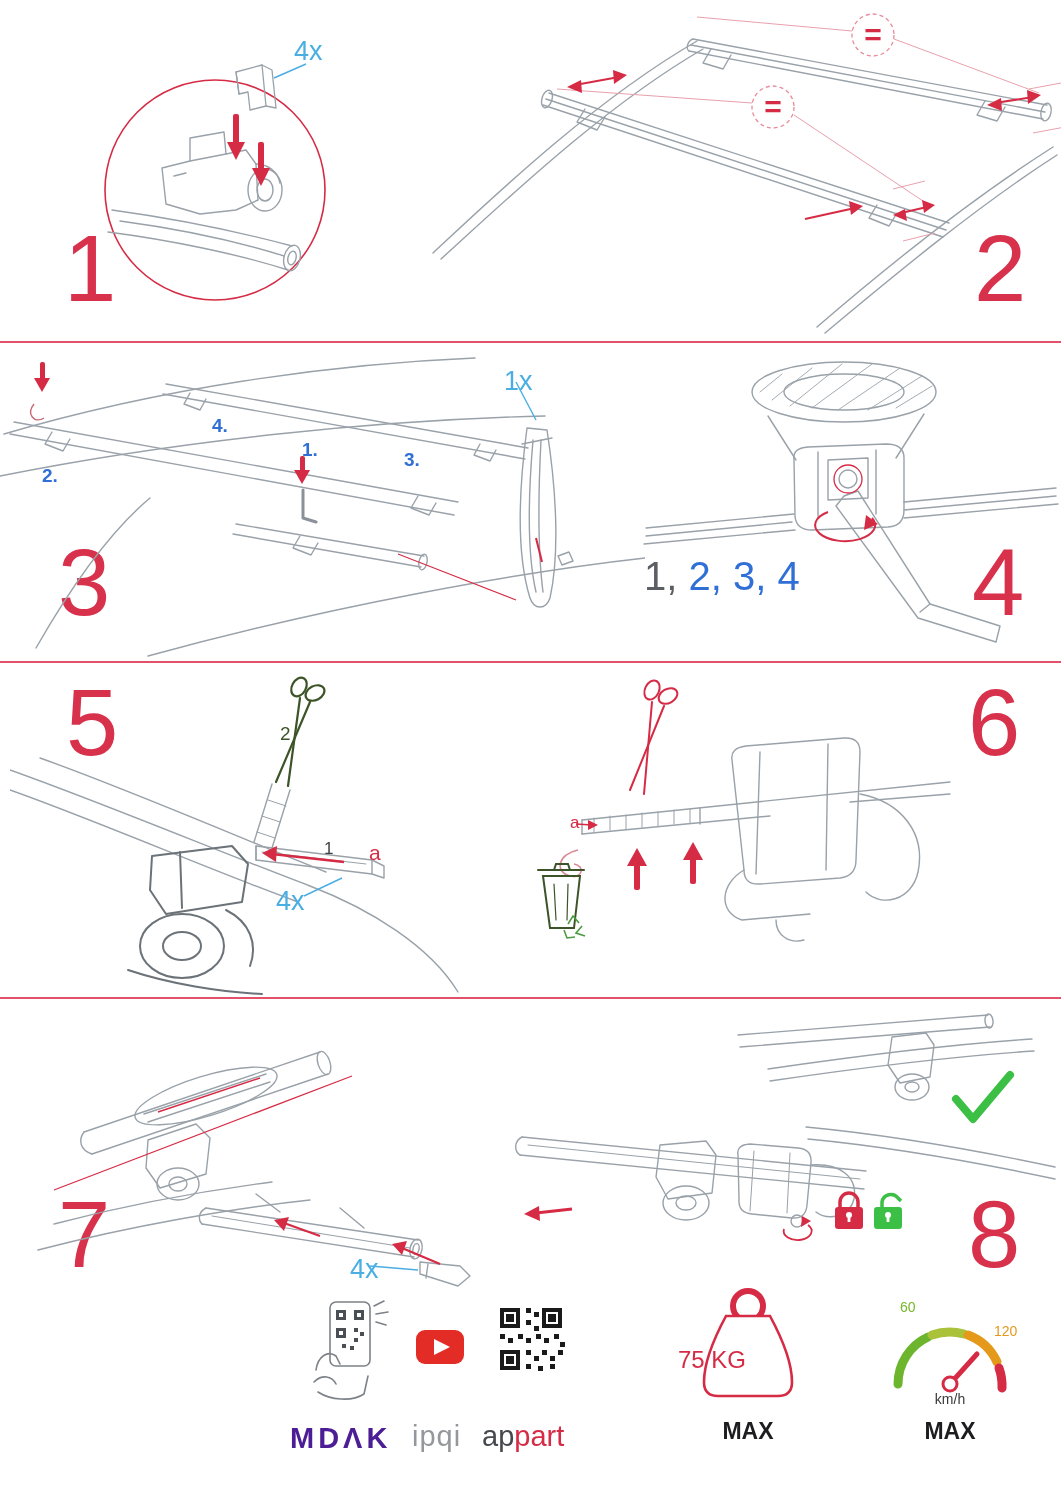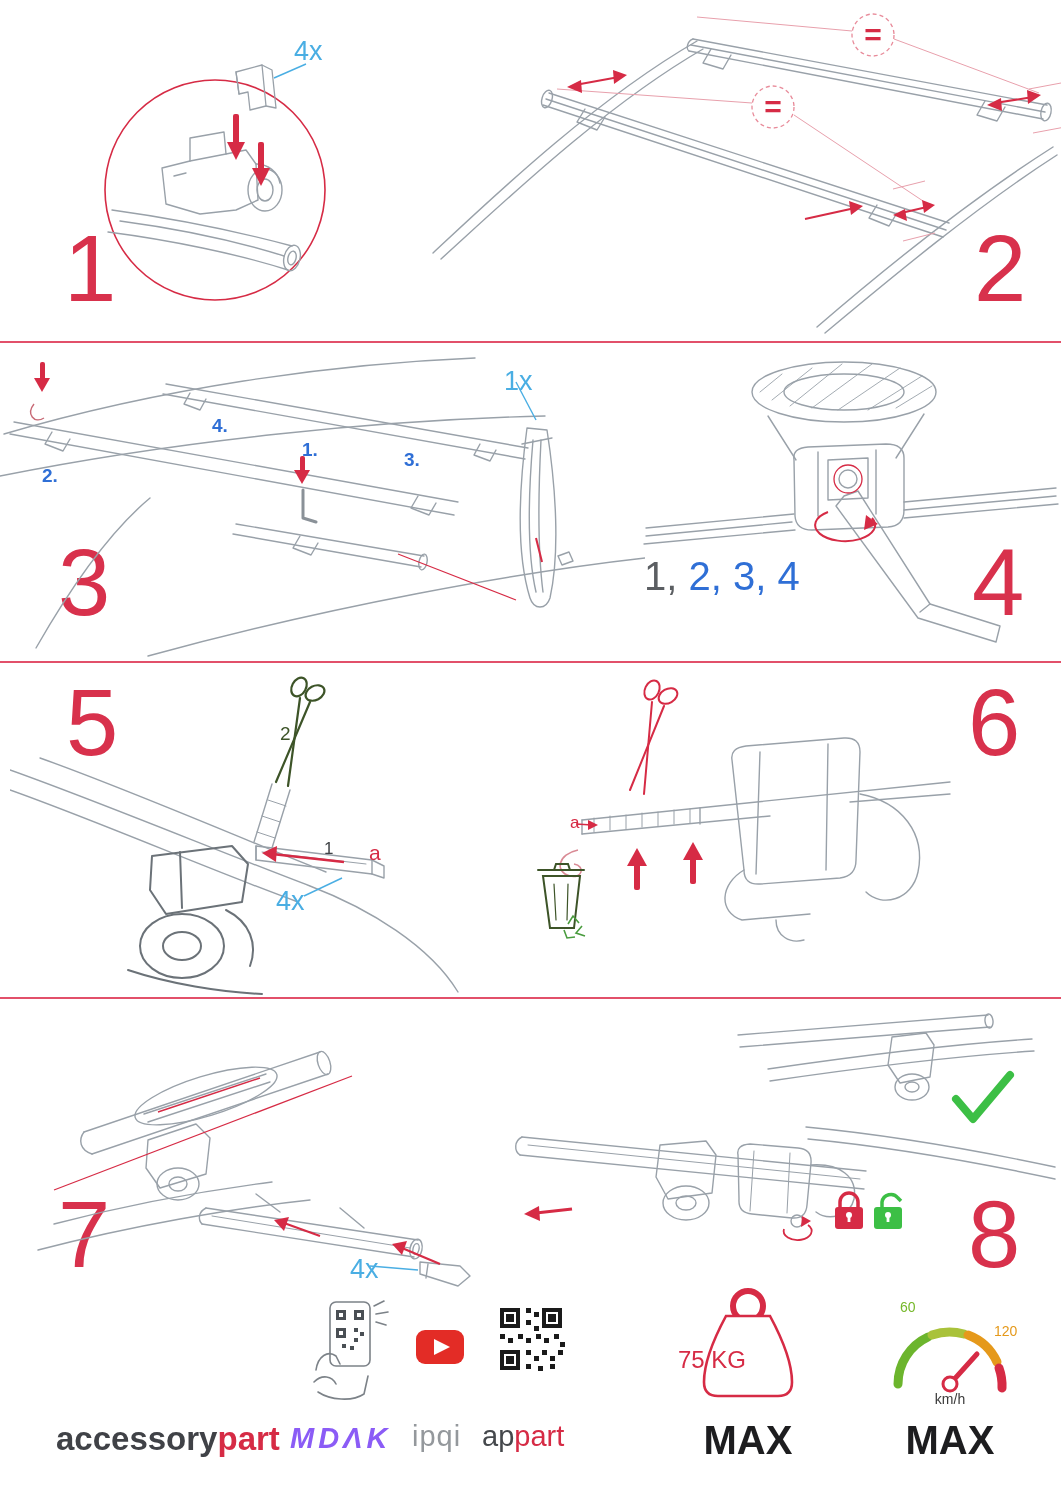--- a/index.html
+++ b/index.html
@@ -13,26 +13,26 @@
   .sub{position:absolute;color:#2f6fd6;font-size:19px;font-weight:700;line-height:1;}
   .tag-dark{position:absolute;color:#3f4246;line-height:1;}
   .tag-red{position:absolute;color:#d62b45;line-height:1;}
   .seq{position:absolute;font-size:40px;line-height:1;white-space:pre;}
   .seq .g{color:#5b5e62}
   .seq .b{color:#2f6fd6}
   .product{position:absolute;color:#26265e;font-size:54px;font-weight:700;letter-spacing:1px;line-height:1;}
   .brand{position:absolute;font-size:33px;font-weight:700;line-height:1;}
   .brand .l{color:#404247}
   .brand .r{color:#d62b45}
-  .logo-mdak{position:absolute;font-size:29px;font-weight:700;color:#8b5cf6;letter-spacing:4px;line-height:1;font-style:italic;}
+  .logo-mdak{position:absolute;font-size:29px;font-weight:700;color:#4c1d95;letter-spacing:4px;line-height:1;}
   .logo-ipqi{position:absolute;font-size:29px;color:#94989c;letter-spacing:1px;line-height:1;text-align:right;}
   .logo-apline{position:absolute;font-size:29px;line-height:1;}
   .logo-apline .a{color:#45484c}
   .logo-apline .b{color:#d62b45}
-  .maxlbl{position:absolute;width:120px;text-align:center;font-size:40px;font-weight:700;color:#1d1d1f;line-height:1;}
+  .maxlbl{position:absolute;width:120px;text-align:center;font-size:23px;font-weight:700;color:#1d1d1f;line-height:1;}
   .kg{position:absolute;width:140px;text-align:left;font-size:24px;color:#d62b45;line-height:1;}
   .sp-small{position:absolute;font-size:14px;line-height:1;text-align:center;}
 </style>
 </head>
 <body>
 
 <div class="page">
 
   <div class="divider" style="top:341px"></div>
   <div class="divider" style="top:661px"></div>
@@ -348,21 +348,20 @@
       <rect x="337.6" y="210" width="2.8" height="7" fill="#ffffff"></rect>
     </g>
     <g>
       <path d="M372,202 v-5 a9,9 0 0 1 16,-4 l3,3" stroke="#3cbf45" stroke-width="3.5" fill="none"></path>
       <rect x="364" y="202" width="28" height="22" rx="3" fill="#3cbf45"></rect>
       <circle cx="378" cy="210" r="3" fill="#ffffff"></circle>
       <rect x="376.6" y="210" width="2.8" height="7" fill="#ffffff"></rect>
     </g>
   </svg>
 
-  <div class="brand" style="left:56px;top:1422px"><span class="l">accessory</span><span class="r">part</span></div>
 
   <svg class="illus" style="left:308px;top:1296px" width="84" height="108" viewBox="0 0 84 108">
     <g stroke="#7c8288" stroke-width="1.6" fill="none" stroke-linecap="round" stroke-linejoin="round">
       <rect x="22" y="6" width="40" height="64" rx="6"></rect>
       <path d="M8,74 C10,60 20,54 28,60 L32,68"></path>
       <path d="M6,86 C14,78 24,80 28,88"></path>
       <path d="M10,96 C22,104 44,106 56,98 L60,80"></path>
       <path d="M66,10 l10,-5 M68,18 l12,-2 M68,26 l10,3"></path>
     </g>
     <g fill="#4a4f54">

